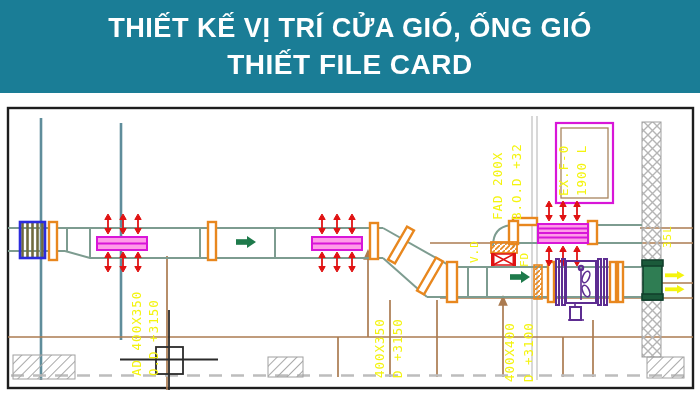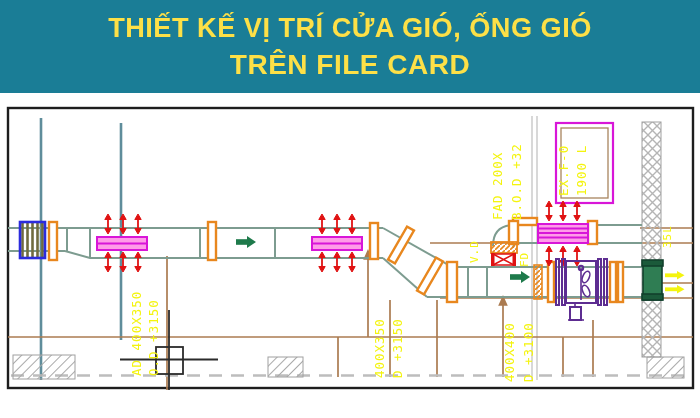--- a/index.html
+++ b/index.html
@@ -11,23 +11,23 @@
   #banner .l2{font-size:28px;font-weight:700;letter-spacing:.5px;line-height:37px;}
   #cad{position:absolute;left:0;top:93px;}
   text{font-family:"DejaVu Sans Mono","Liberation Mono",monospace;font-size:12.5px;letter-spacing:1px;}
   .t11{font-size:11px;}
 </style>
 </head>
 <body>
 
 <div id="stage">
 
-  <div id="banner" style="background: rgb(26, 125, 150); color: #fde047;">
+  <div id="banner" style="background: rgb(26, 125, 150); color: #ffffff;">
     <div class="l1">THIẾT KẾ VỊ TRÍ CỬA GIÓ, ỐNG GIÓ</div>
-    <div class="l2">TRÊN FILE CARD</div>
+    <div class="l2">THIẾT FILE CARD</div>
   </div>
 
   <svg id="cad" width="700" height="325" viewBox="0 93 700 325">
     <defs>
       <pattern id="hatchDiag" width="7" height="7" patternUnits="userSpaceOnUse" patternTransform="rotate(45)">
         <line x1="0" y1="0" x2="0" y2="7" stroke="#a9a9a9" stroke-width="2"></line>
       </pattern>
       <pattern id="crossHatch" width="9" height="9" patternUnits="userSpaceOnUse">
         <path d="M0 0 L9 9 M9 0 L0 9" stroke="#b5b5b5" stroke-width="1.4" fill="none"></path>
       </pattern>

